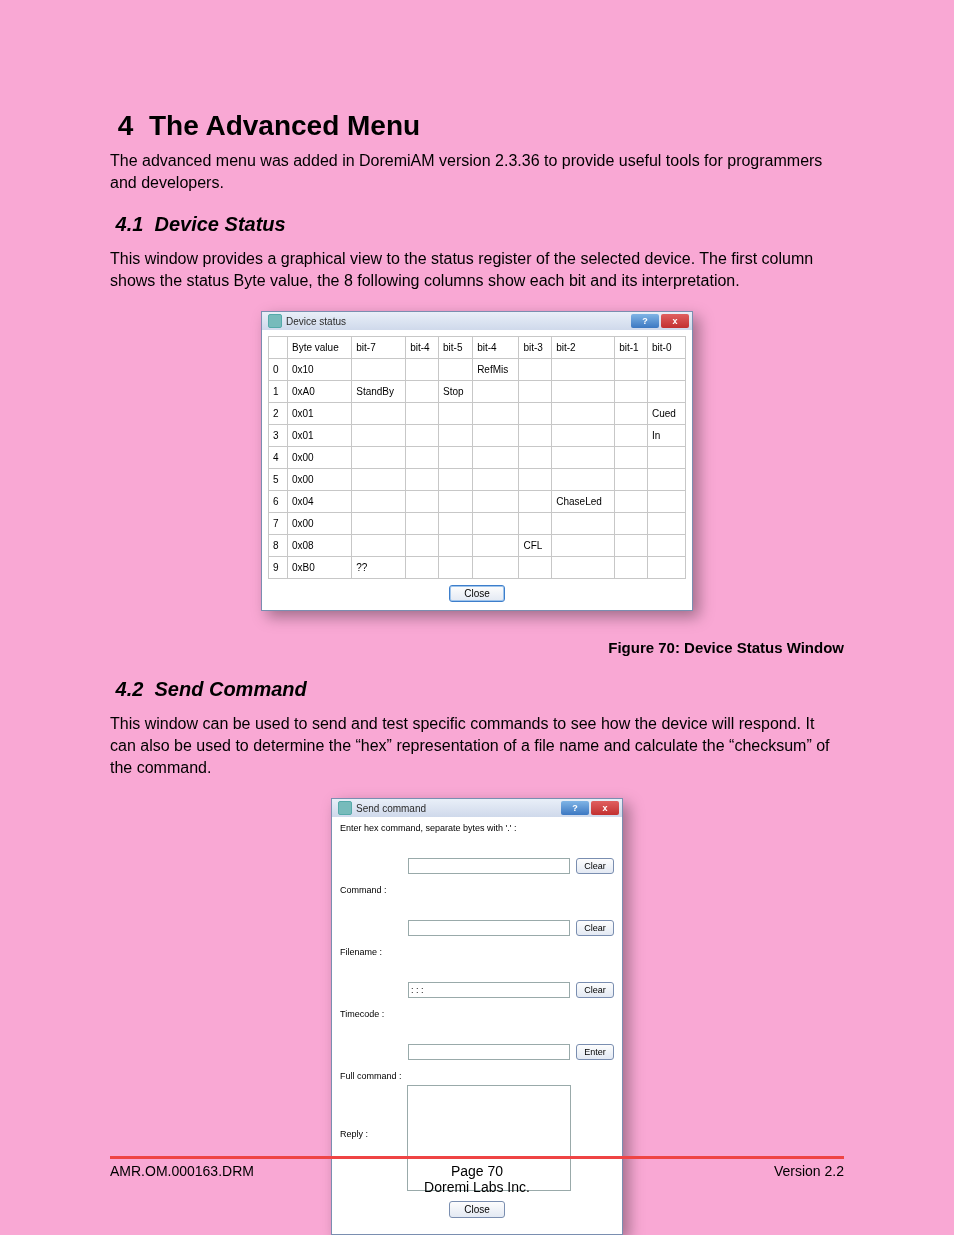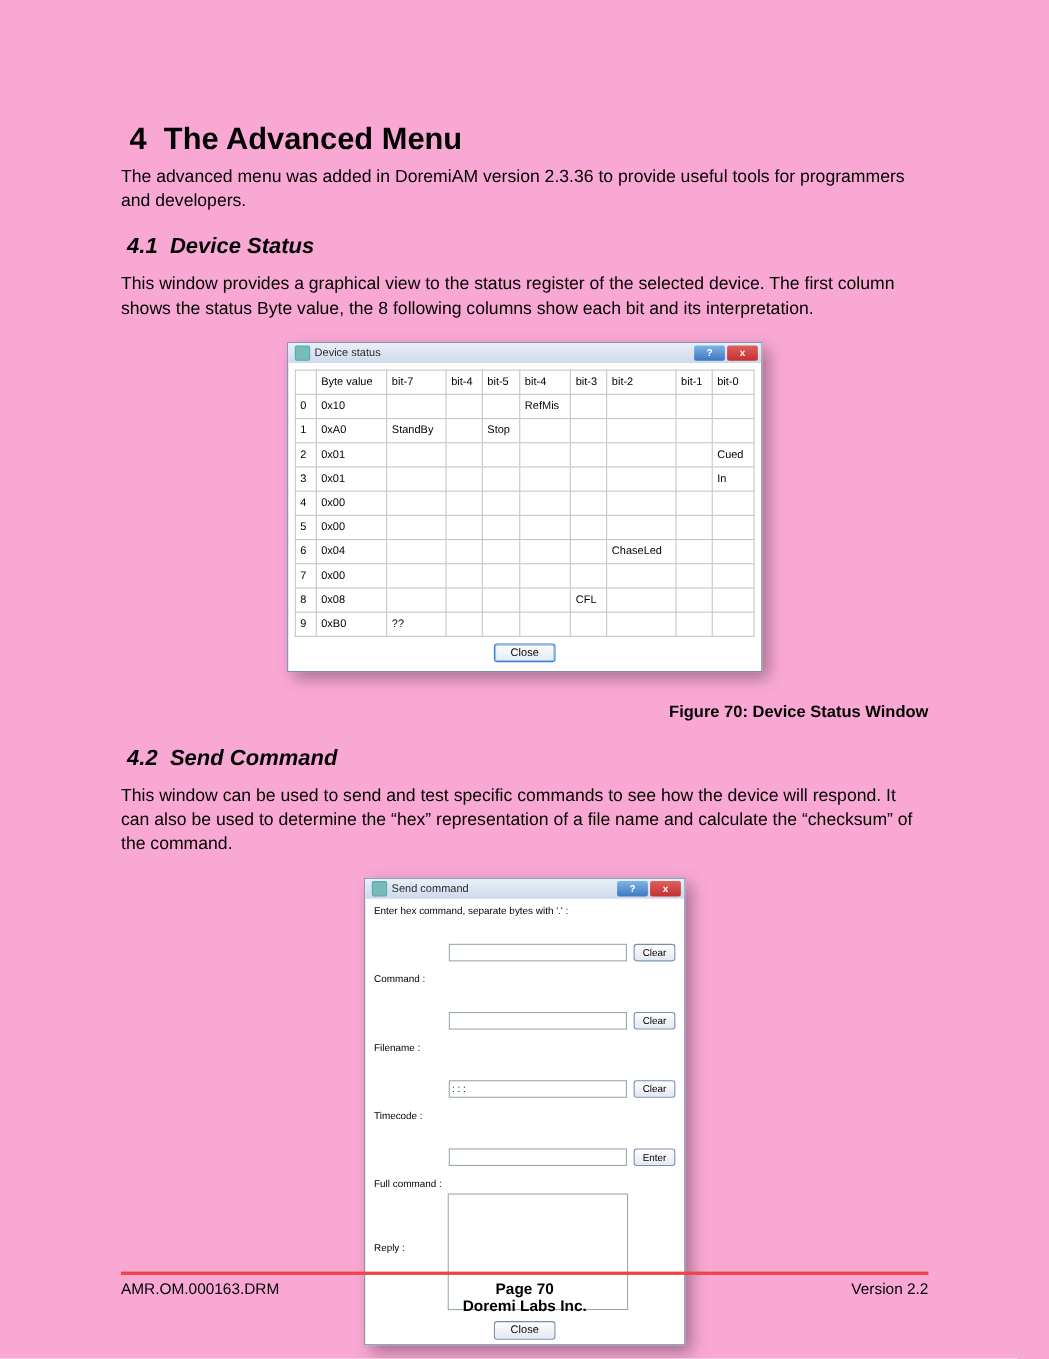--- a/index.html
+++ b/index.html
@@ -95,21 +95,21 @@
   .btn.hl { border:1px solid #3d7ecb; box-shadow: 0 0 0 1px #9ec4ec inset; }
   
   .win2 {
     width: 290px;
     margin: 4px auto 0;
     box-shadow: 6px 6px 14px rgba(0,0,0,.35);
     border: 1px solid #7a8eb0;
     background:#fff;
     font-size:9px;
   }
-  .win2 .body { padding:6px 8px 2px 8px; }
+  .win2 .body { padding:6px 8px 14px 8px; }
   .row { display:flex; align-items:center; margin-bottom:4px; gap:6px; }
   .row label { width:62px;margin-top:48px; }
   .row input {
     flex:1; height:14px; border:1px solid #9aa; font-size:9px; padding:0 2px;
   }
   .sbtn {
     width:38px; height:16px;
     border:1px solid #7a8eb0;
     background:linear-gradient(#fdfdfd,#e3e9f3);
     font-size:9px; border-radius:3px;
@@ -119,21 +119,21 @@
   }
   .footer {
     position:absolute;
     left:110px; right:110px; bottom:40px;
     border-top:3px solid #ef4444;
     padding-top:4px;
     display:flex;
     font-size:14px;
   }
   .footer .l{flex:1;text-align:left;}
-  .footer .c{flex:1;text-align:center;font-weight:bold;}
+  .footer .c{flex:1;text-align:center;}
   .footer .r{flex:1;text-align:right;}
 </style>
 </head>
 <body>
 
 <div class="page">
 
   <h1 class="chapter">
     &nbsp;<span>4</span>&nbsp;&nbsp;<span>The Advanced Menu</span>
   </h1>

